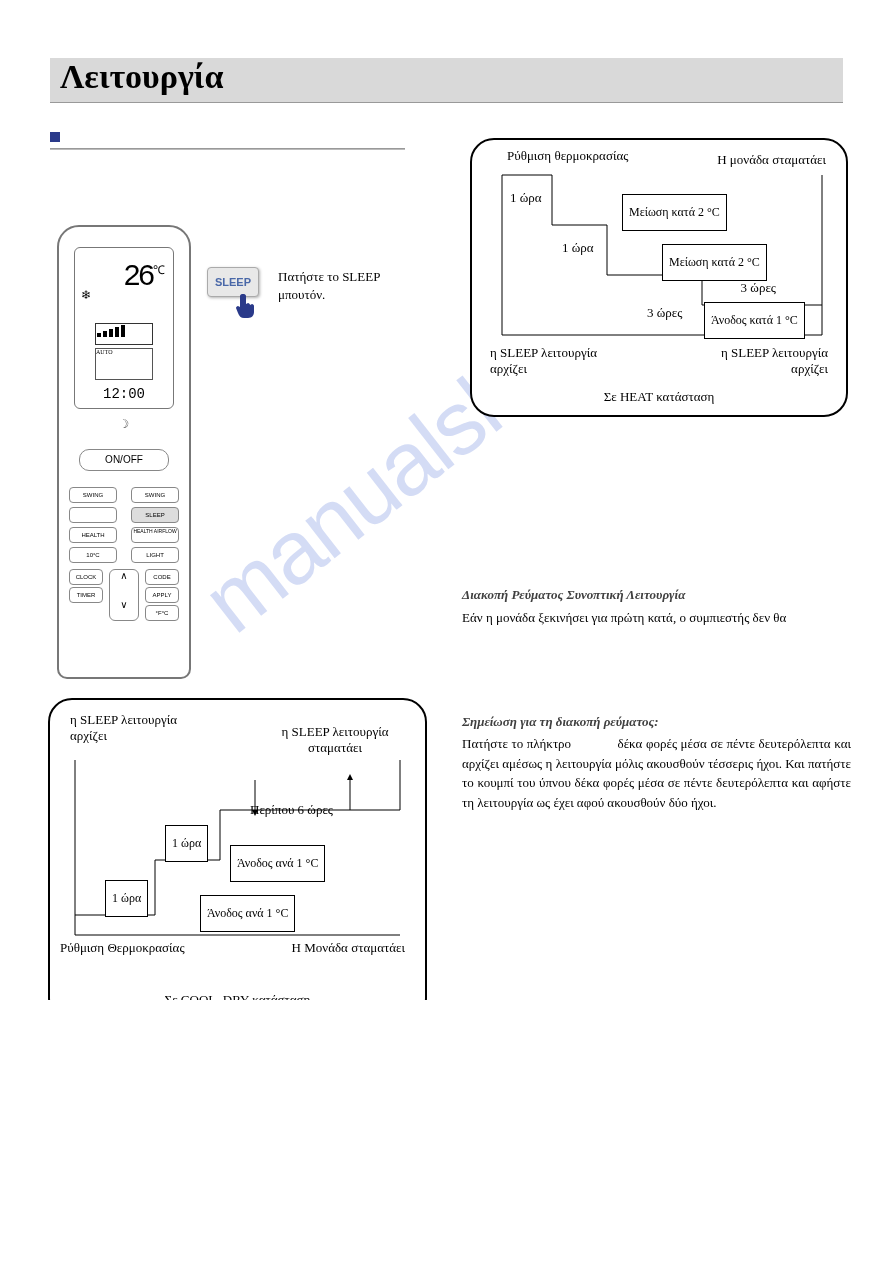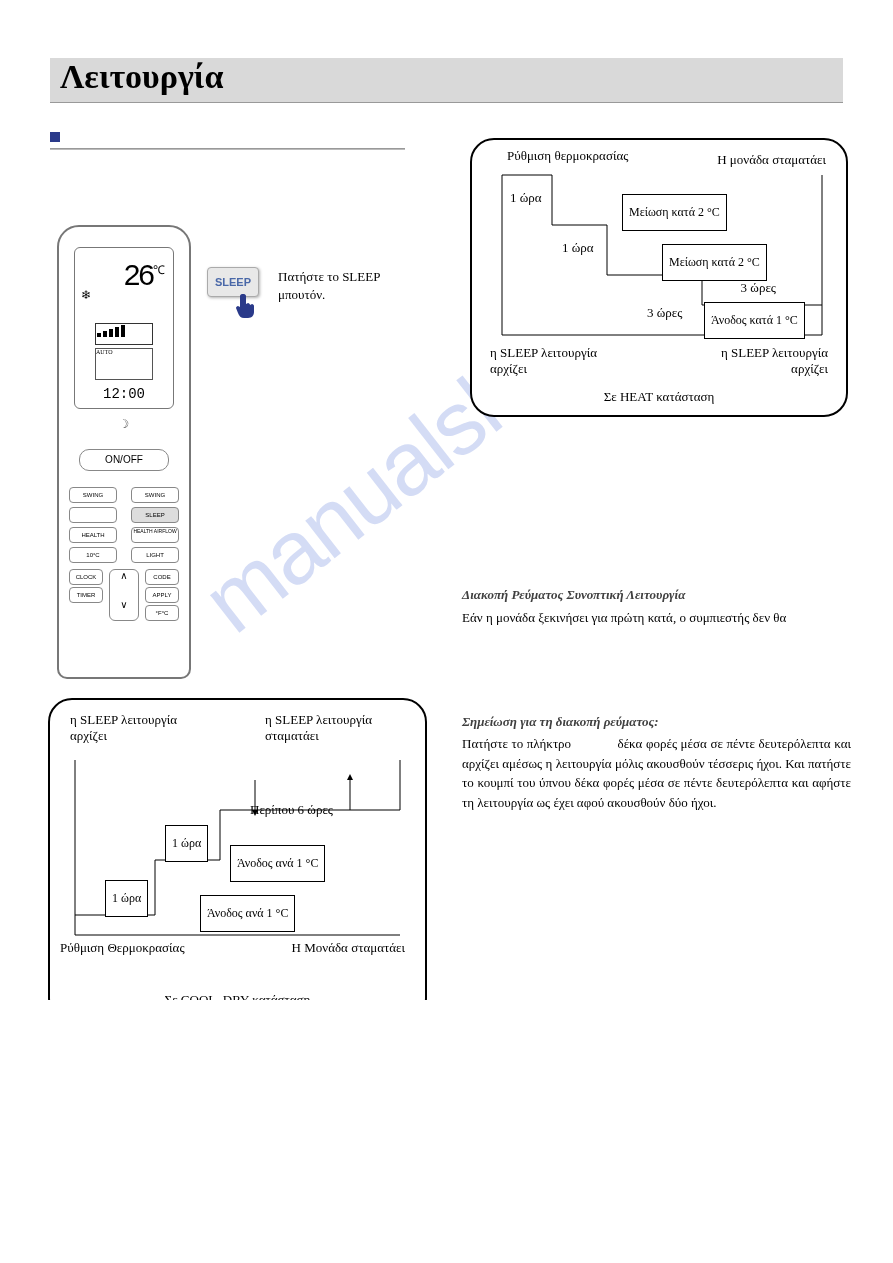--- a/index.html
+++ b/index.html
@@ -124,21 +124,21 @@
     <line x1="170" y1="110" x2="170" y2="160" stroke="#000"></line>
     <line x1="105" y1="160" x2="170" y2="160" stroke="#000"></line>
     <line x1="105" y1="160" x2="105" y2="215" stroke="#000"></line>
     <line x1="25" y1="215" x2="105" y2="215" stroke="#000"></line>
     <line x1="205" y1="80" x2="205" y2="110" stroke="#000"></line>
     <polygon points="202,110 208,110 205,116" fill="#000"></polygon>
     <line x1="300" y1="80" x2="300" y2="110" stroke="#000"></line>
     <polygon points="297,80 303,80 300,74" fill="#000"></polygon>
   </svg>
   <div class="txt" style="top:12px;left:20px;width:130px">η SLEEP λειτουργία αρχίζει</div>
-  <div class="txt" style="top:12px;right:20px;width:140px;text-align:left">η SLEEP λειτουργία σταματάει</div>
+  <div class="txt" style="top:24px;right:20px;width:140px;text-align:center">η SLEEP λειτουργία σταματάει</div>
   <div class="txt" style="top:102px;left:200px">Περίπου 6 ώρες</div>
   <div class="box" style="top:125px;left:115px">1 ώρα</div>
   <div class="box" style="top:180px;left:55px">1 ώρα</div>
   <div class="box" style="top:145px;left:180px">Άνοδος ανά 1 °C</div>
   <div class="box" style="top:195px;left:150px">Άνοδος ανά 1 °C</div>
   <div class="txt" style="top:240px;left:10px">Ρύθμιση Θερμοκρασίας</div>
   <div class="txt" style="top:240px;right:20px">Η Μονάδα σταματάει</div>
   <div class="txt" style="bottom:12px;left:0;right:0;text-align:center">Σε COOL, DRY κατάσταση</div>
  </div>
 

